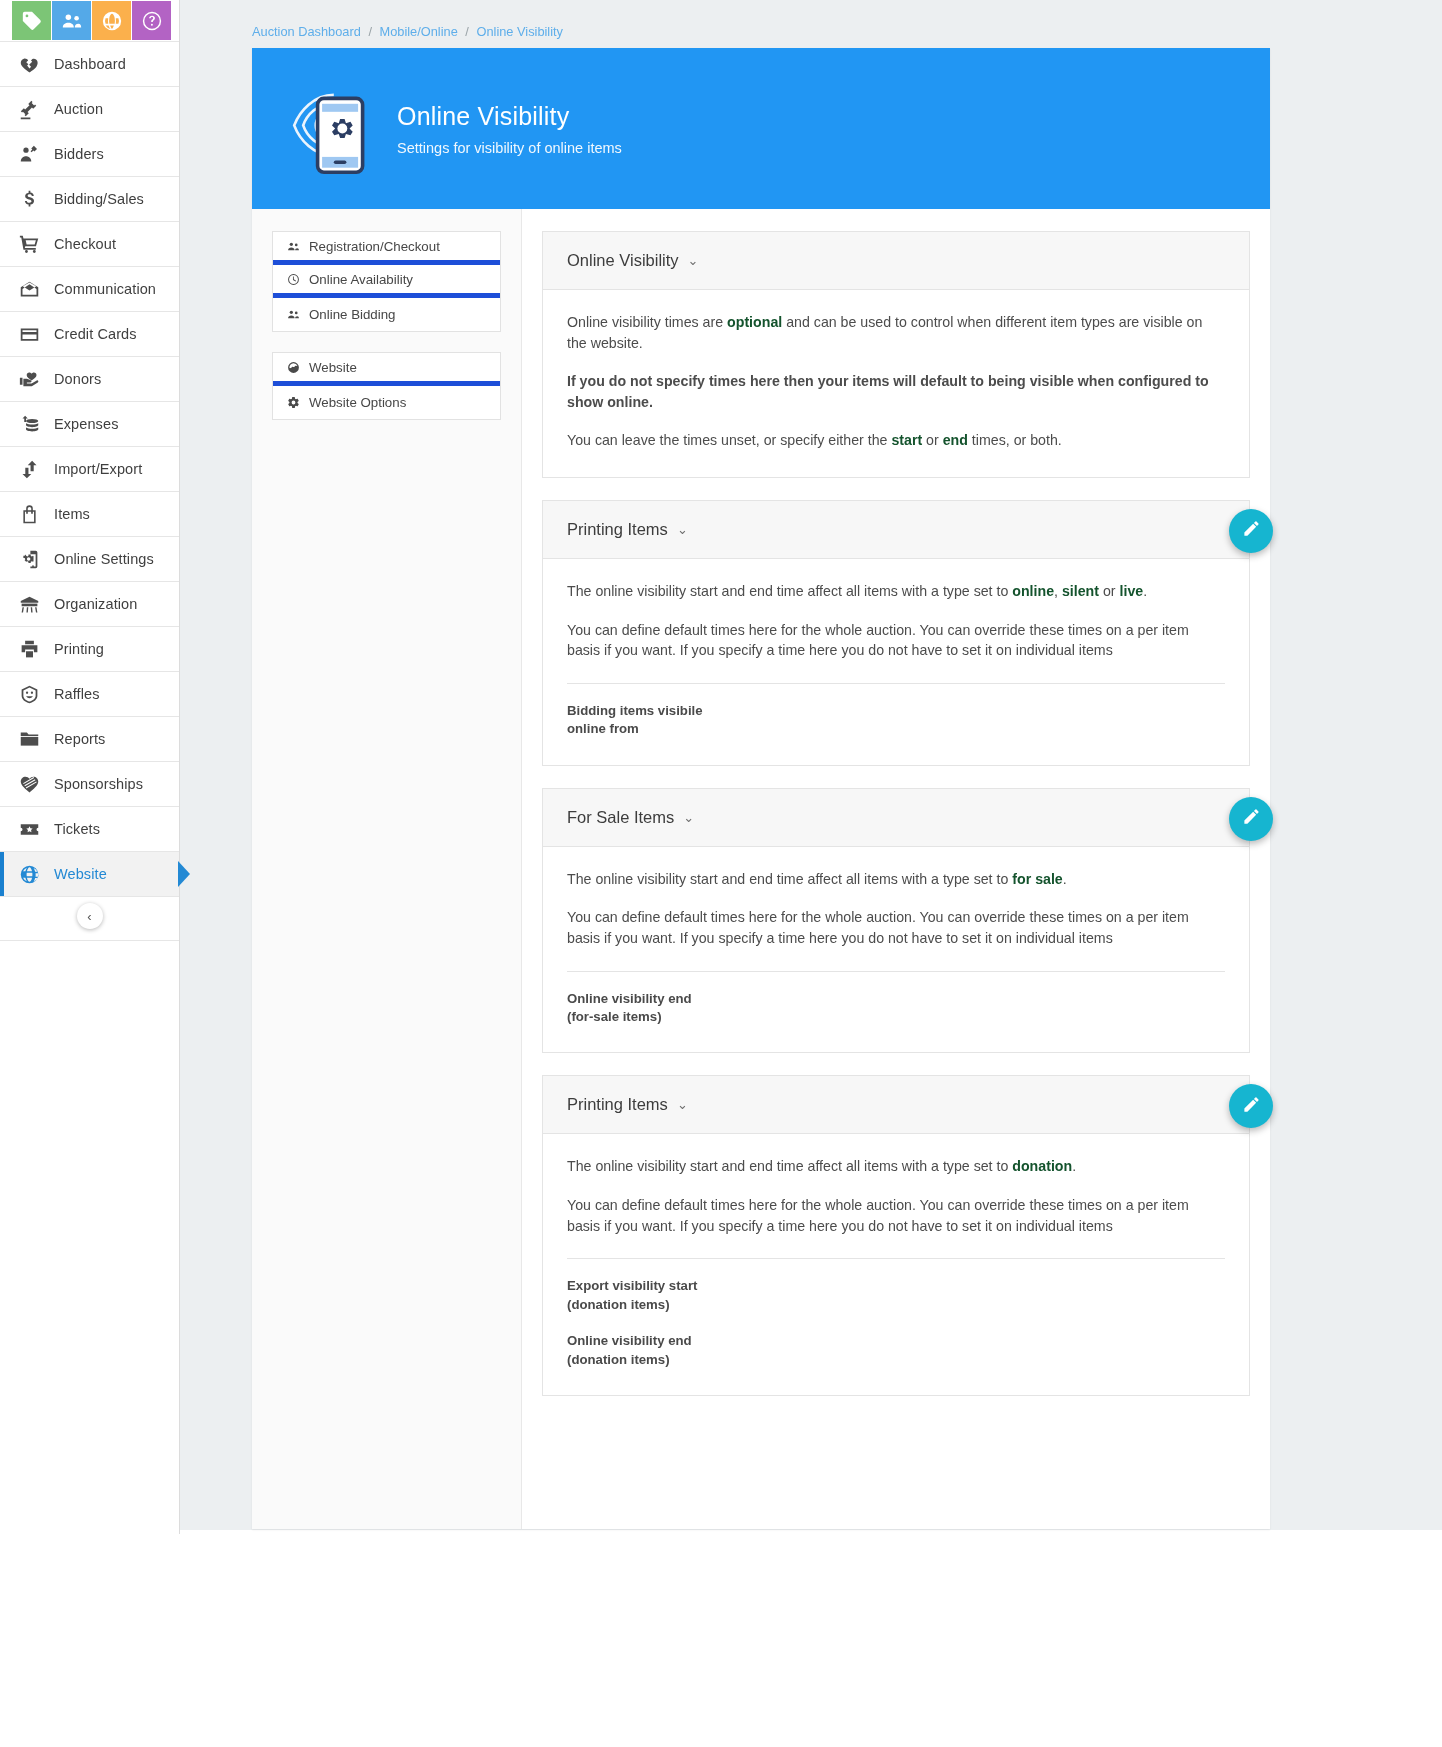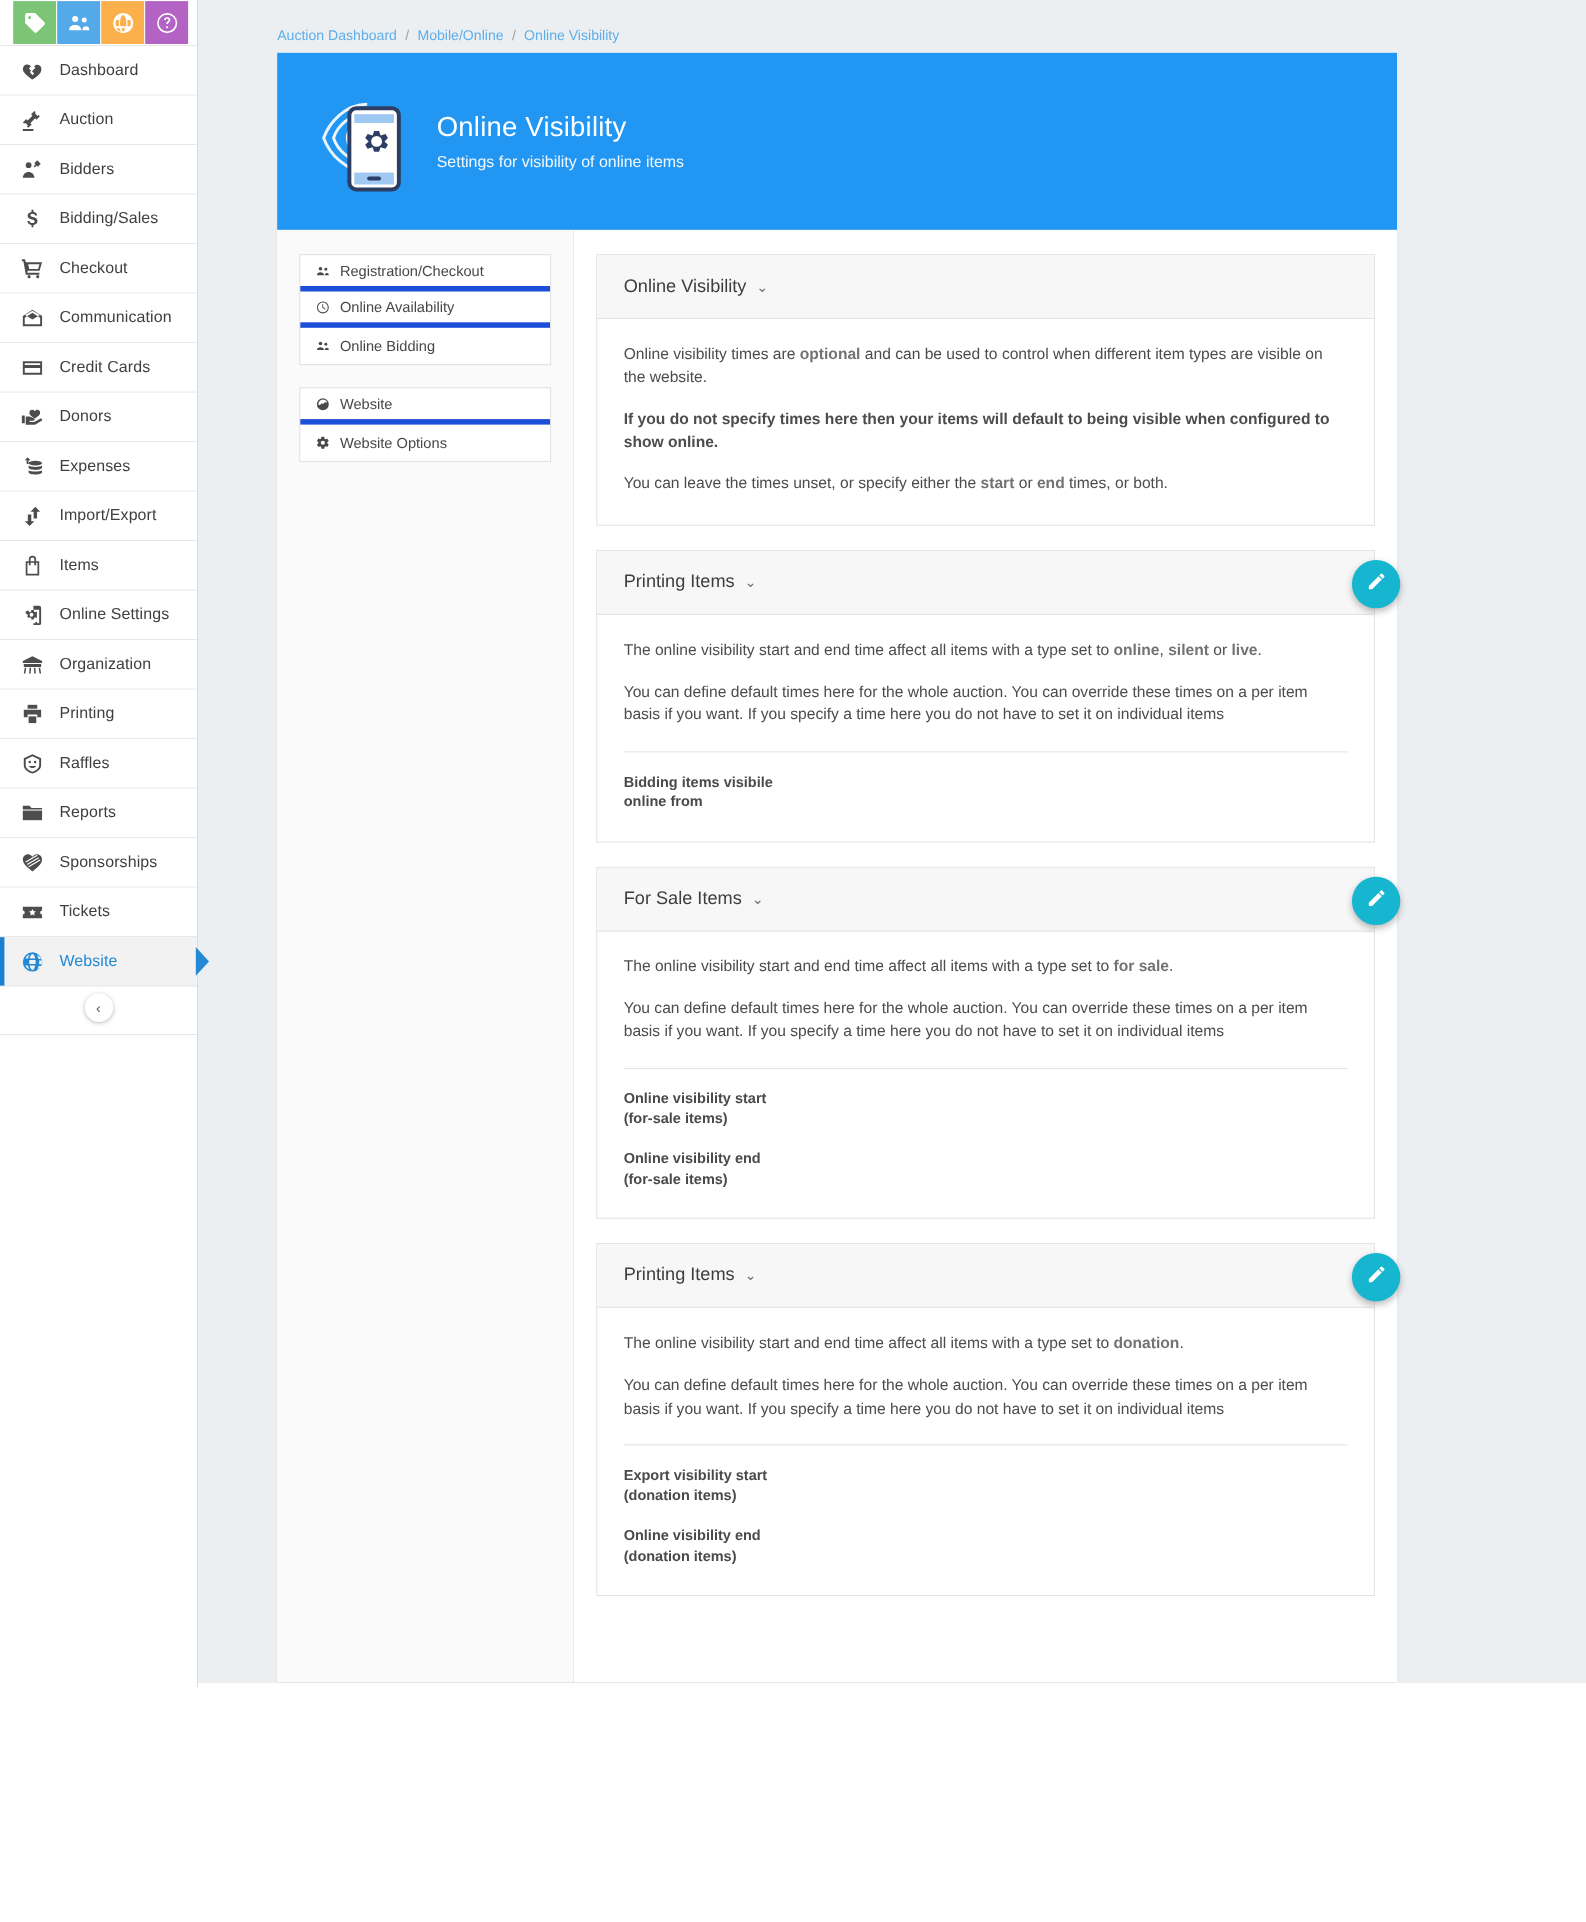--- a/index.html
+++ b/index.html
@@ -156,21 +156,21 @@
     font-size: 16.5px; color: #3d3d3d; font-weight: 400;
   }
   .panel-head .caret {
     margin-left: 9px; color: #6f6f6f; font-size: 13px;
   }
   .panel-body { padding: 22px 24px 26px 24px; }
   .panel-body p {
     margin: 0 0 18px 0; font-size: 14.2px; line-height: 1.45; color: #4c4c4c;
   }
   .panel-body p:last-of-type { margin-bottom: 0; }
-  .panel-body b { color: #737373; font-weight: 700; }
+  .panel-body b { color: #14532d; font-weight: 700; }
   .strong-para { font-weight: 700; color: #3a3a3a; }
 
   .field-divider {
     border-top: 1px solid #e4e4e4;
     margin: 22px 0 0 0;
   }
   .field-row { display: flex; padding: 18px 0 0 0; }
   .field-label {
     width: 150px; font-size: 13.2px; font-weight: 700; color: #4a4a4a;
     line-height: 1.4;
@@ -542,24 +542,20 @@
             <span class="ph-title">For Sale Items</span>
             <span class="caret">⌄</span>
           </div>
           <div class="panel-body">
             <p>
               <span>The online visibility start and end time affect all items with a type set to </span><b>for sale</b><span>.</span>
             </p>
             <p>You can define default times here for the whole auction. You can override these times on a per item basis if you want. If you specify a time here you do not have to set it on individual items</p>
             <div class="field-divider"></div>
             <div class="field-row">
-              <div class="field-label">Online visibility start (for-sale items)</div>
-              <div class="field-value"></div>
-            </div>
-            <div class="field-row">
               <div class="field-label">Online visibility end (for-sale items)</div>
               <div class="field-value"></div>
             </div>
           </div>
         </div>
 
         <div class="panel">
           <div class="fab">
             <span><svg viewBox="0 0 24 24">
                   <path d="M3 17.2V21h3.8L17.9 9.9l-3.8-3.8zM20.7 7.1a1 1 0 0 0 0-1.4l-2.4-2.4a1 1 0 0 0-1.4 0l-1.8 1.8 3.8 3.8z"></path>

